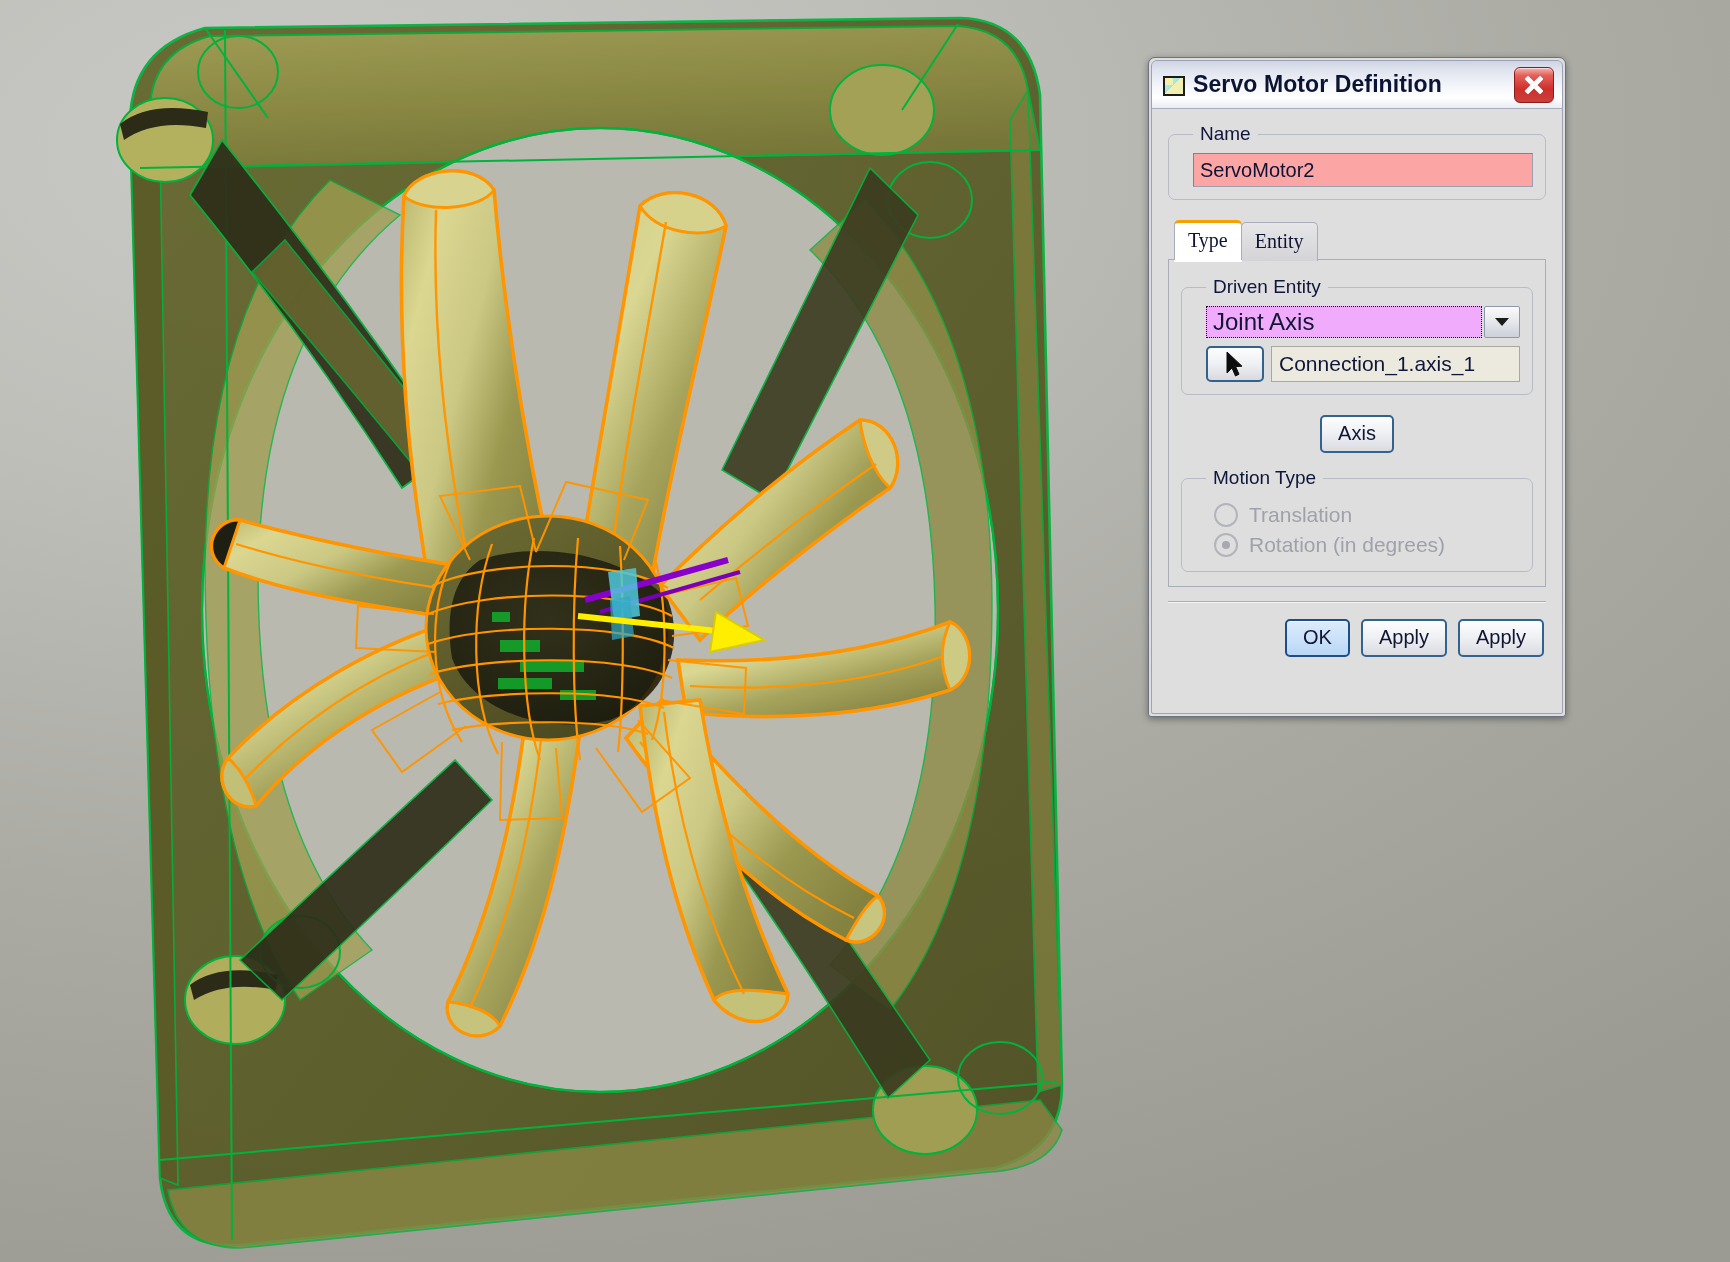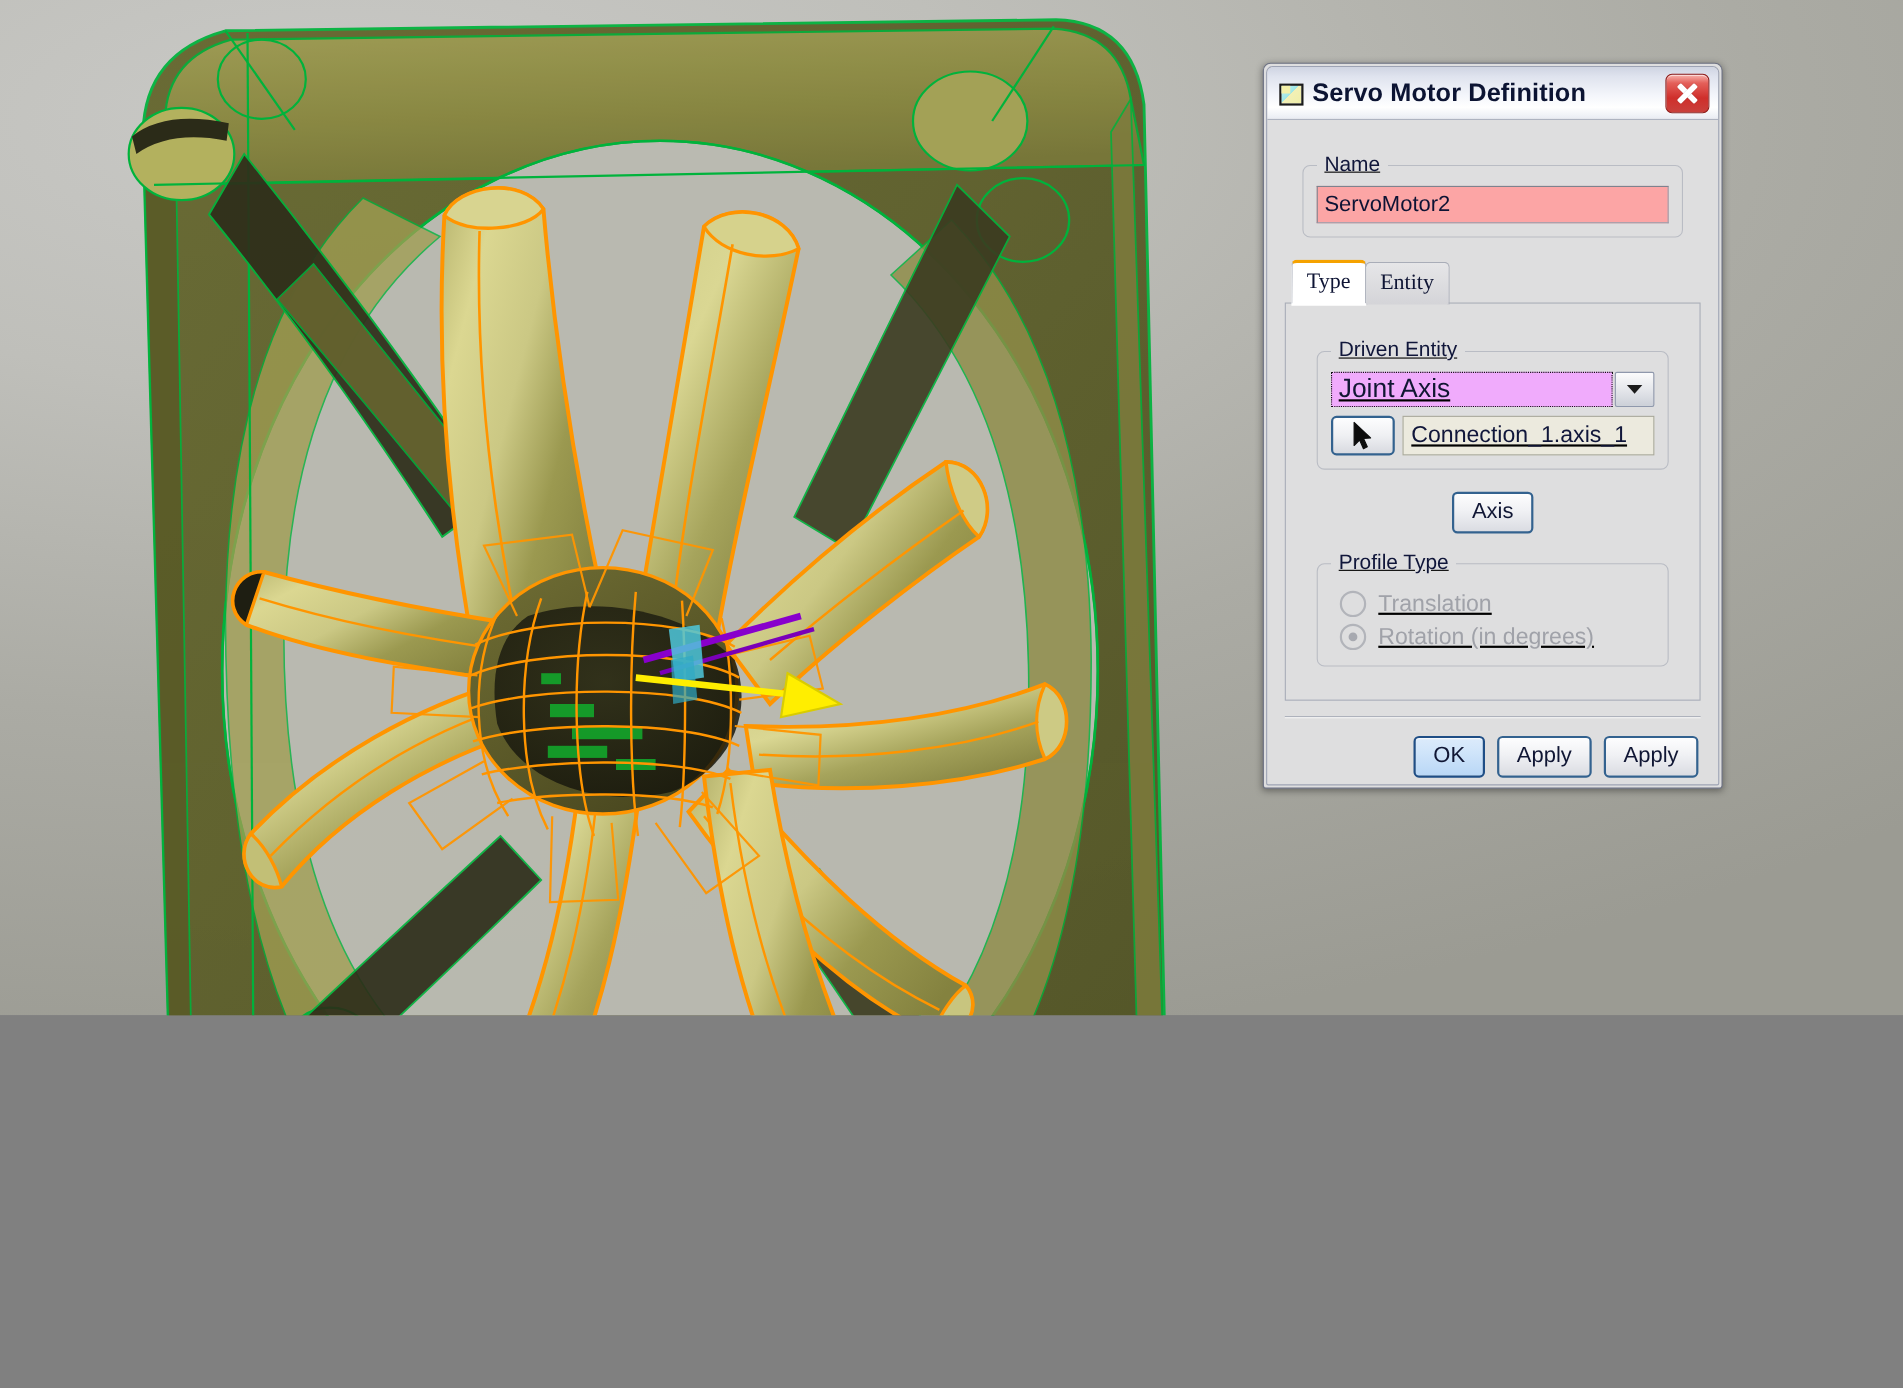--- a/index.html
+++ b/index.html
@@ -3,21 +3,21 @@
 <meta charset="utf-8">
 <style>
   html, body {
     margin: 0;
     padding: 0;
     background: #808080;
   }
   #root {
     position: relative;
     width: 1730px;
-    height: 923px;
+    height: 1262px;
     overflow: hidden;
     font-family: "Liberation Sans", sans-serif;
   }
 
   
   #viewport {
     position: absolute;
     inset: 0;
     background:
       radial-gradient(120% 95% at 18% 12%, #c9c9c6 0%, #bfbfba 28%, #ababa4 62%, #9b9b93 100%);
@@ -105,24 +105,23 @@
 
   .body {
     position: relative;
     padding: 14px 16px 0 16px;
   }
 
   
   fieldset.grp {
     border: 1px solid #b9bcc4;
     border-radius: 7px;
-    margin: 16px;
-    padding: 8px 12px 12px 12px;
+    margin: 0;
+    padding: 8px 12px 12px 24px;
     background: transparent;
-    text-decoration: underline;
   }
   fieldset.grp > legend {
     padding: 0 7px;
     font-size: 19px;
     color: #10163a;
     font-weight: normal;
   }
 
   .txtfield {
     width: 100%;
@@ -543,21 +542,21 @@
               </div>
               <div class="entity-field">Connection_1.axis_1</div>
             </div>
           </fieldset>
 
           <div class="flip-wrap">
             <button class="btn">Axis</button>
           </div>
 
           <fieldset class="grp">
-            <legend>Profile Type</legend>
+            <legend>Motion Type</legend>
 
             <div class="radio-row">
               <span class="radio"></span>
               <span class="radio-label">Translation</span>
             </div>
             <div class="radio-row">
               <span class="radio checked"></span>
               <span class="radio-label">Rotation (in degrees)</span>
             </div>
           </fieldset>

